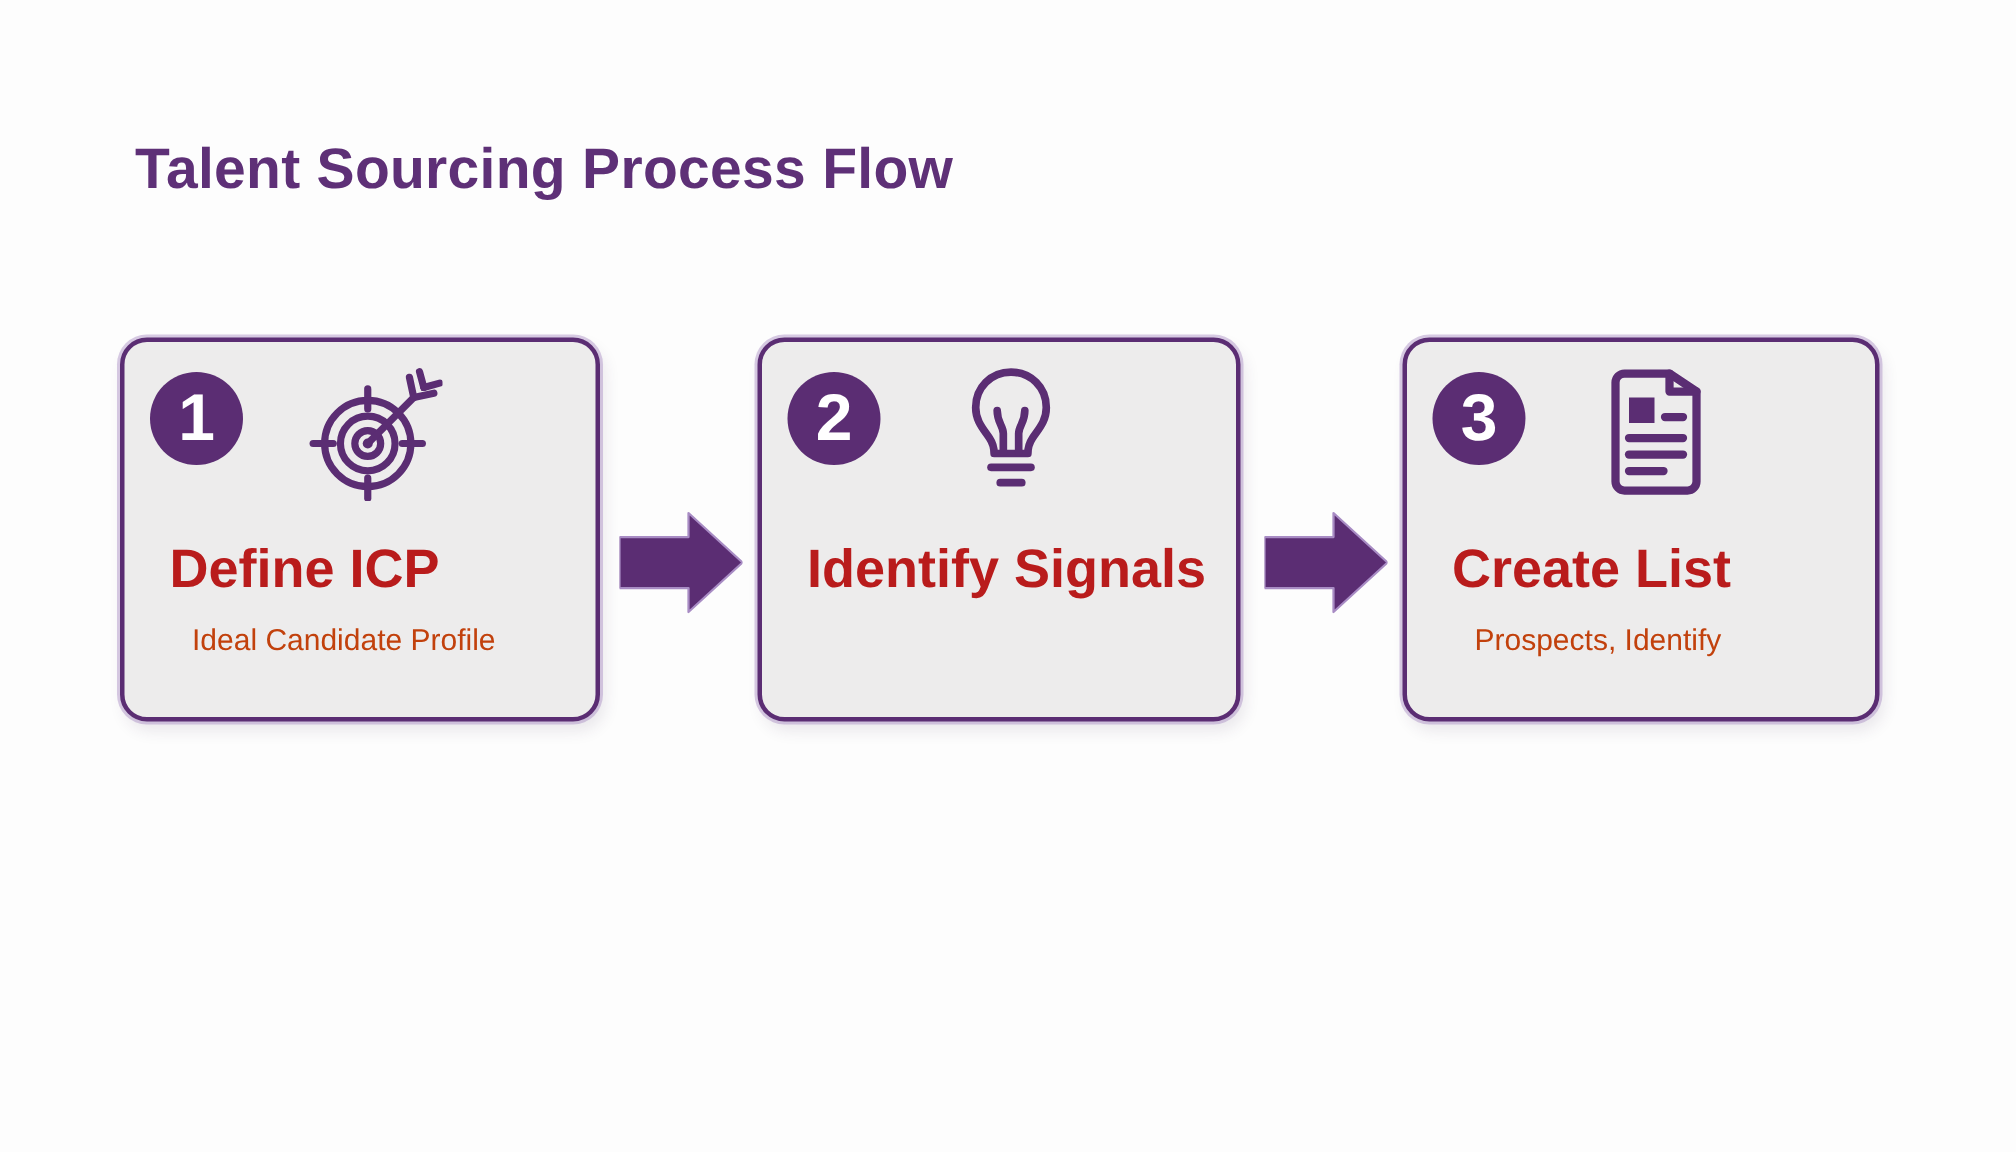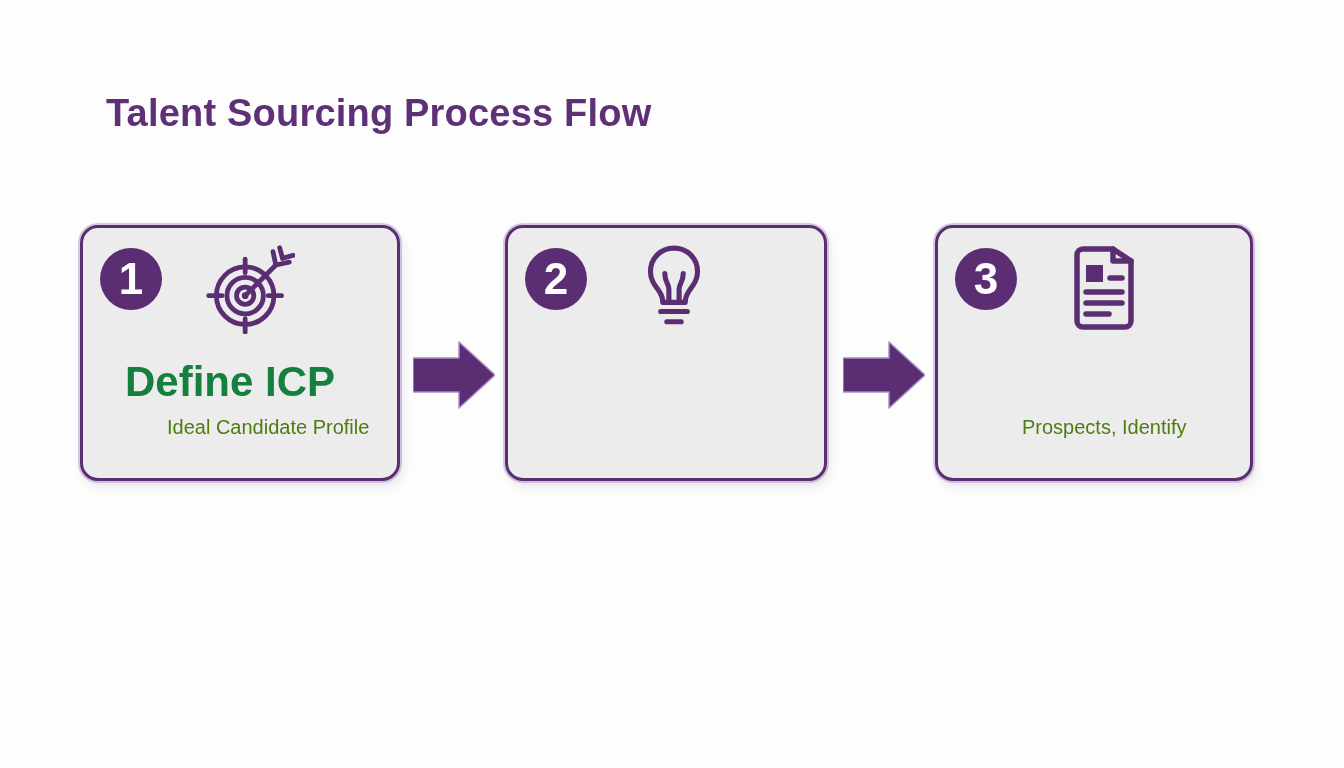--- a/index.html
+++ b/index.html
@@ -10,21 +10,20 @@
     position: relative;
     overflow: hidden;
   }
   .page-title {
     position: absolute;
     left: 90px; top: 92px;
     font-size: 38px;
     font-weight: bold;
     color: #5e3077;
     letter-spacing: 0.2px;
-    margin-left: 16px;
   }
   .step-card {
     position: absolute;
     top: 225px; height: 256px;
     background: #edecec;
     border: 3px solid #5b2d73;
     border-radius: 18px;
     box-sizing: border-box;
     box-shadow: 0 0 0 2px rgba(168, 140, 196, 0.45), 3px 6px 10px rgba(60, 40, 80, 0.10);
   }
@@ -44,33 +43,32 @@
     line-height: 1;
   }
   .step-icon {
     position: absolute;
     left: 118px; top: 12px;
     width: 96px; height: 96px;
     display: flex; align-items: center; justify-content: center;
   }
   .step-title {
     position: absolute;
-    left: 42px; top: 130px;
-    font-size: 42px;
+    left: 30px; top: 130px;
+    font-size: 36px;
     font-weight: bold;
-    color: #15803d;
+    color: #b91c1c;
     white-space: nowrap;
   }
   .step-subtitle {
     position: absolute;
     left: 45px; top: 188px;
     font-size: 20px;
-    color: #4d7c0f;
+    color: #c2410c;
     white-space: nowrap;
-    margin-left: 39px;
   }
   .flow-arrow {
     position: absolute;
     top: 340px;
     width: 82px; height: 70px;
   }
   #arrow-1 { left: 413px; }
   #arrow-2 { left: 843px; }
 </style>
 </head>
@@ -111,20 +109,21 @@
   <div class="step-number">2</div>
   <div class="step-icon">
     <svg width="62" height="88" viewBox="0 0 60 86" fill="none" stroke="#5b2d73" stroke-width="5" stroke-linecap="round" stroke-linejoin="round">
       <path d="M30,4 C43,4 53,14 53,27 C53,36 48,41 44,47 C42,50 41,53 41,57 L19,57 C19,53 18,50 16,47 C12,41 7,36 7,27 C7,14 17,4 30,4 Z"></path>
       <path d="M21,29 C21,37 25,39 25,44 L25,56"></path>
       <path d="M39,29 C39,37 35,39 35,44 L35,56"></path>
       <line x1="17" y1="66" x2="43" y2="66"></line>
       <line x1="23" y1="76" x2="37" y2="76"></line>
     </svg>
   </div>
+  <div class="step-title">Identify Signals</div>
 </div>
 
 <div class="flow-arrow" id="arrow-2">
   <svg width="82" height="70" viewBox="0 0 82 70">
     <polygon points="0,18 46,18 46,2 82,35 46,68 46,52 0,52" fill="#5b2d73" stroke="#a88cc4" stroke-width="1.5" stroke-linejoin="round"></polygon>
   </svg>
 </div>
 
 <div class="step-card" id="card-3">
   <div class="step-number">3</div>
@@ -132,14 +131,15 @@
     <svg width="70" height="88" viewBox="0 0 70 86" fill="none" stroke="#5b2d73" stroke-width="5.5" stroke-linecap="round" stroke-linejoin="round">
       <path d="M8,10 C8,6.7 10.7,4 14,4 L44,4 L62,16 L62,76 C62,79.3 59.3,82 56,82 L14,82 C10.7,82 8,79.3 8,76 Z"></path>
       <path d="M44,4 L44,16 L62,16"></path>
       <rect x="17" y="20" width="17" height="17" fill="#5b2d73" stroke="none"></rect>
       <line x1="41" y1="33" x2="53" y2="33"></line>
       <line x1="17" y1="47" x2="53" y2="47"></line>
       <line x1="17" y1="58" x2="53" y2="58"></line>
       <line x1="17" y1="69" x2="40" y2="69"></line>
     </svg>
   </div>
+  <div class="step-title">Create List</div>
   <div class="step-subtitle">Prospects, Identify</div>
 </div>
 
 </body></html>

